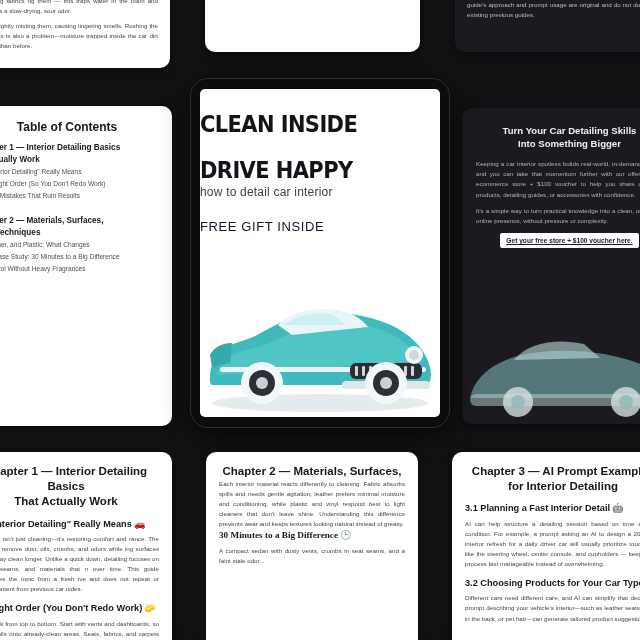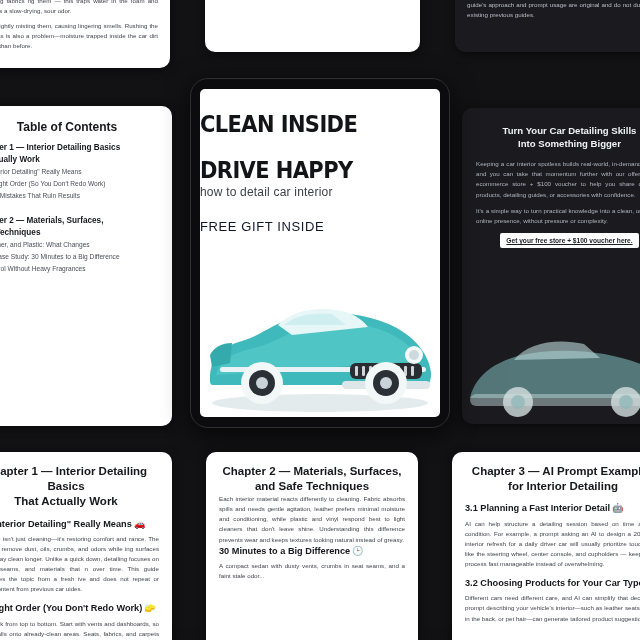--- a/index.html
+++ b/index.html
@@ -248,23 +248,22 @@
       <div class="h2">hat "Interior Detailing" Really Means 🚗</div>
       <div class="body">r detailing isn't just cleaning—it's restoring comfort and rance. The goal is to remove dust, oils, crumbs, and odors while ing surfaces so they stay clean longer. Unlike a quick down, detailing focuses on corners, seams, and materials that n over time. This guide approaches the topic from a fresh ive and does not repeat or recycle content from previous car uides.</div>
       <div class="h2">the Right Order (You Don't Redo Work) 🧽</div>
       <div class="body">lways work from top to bottom. Start with vents and dashboards, so nothing falls onto already-clean areas. Seats, fabrics, and carpets come next. This approach keeps dirt moving down, not back up. They blow wipes free...</div>
     </div>
   </div>
 
   <div class="card" style="left:206px; top:452px; width:212px; height:210px;">
     <div class="pad" style="padding:12px 13px;">
       <div class="h-title">Chapter 2 — Materials, Surfaces,</div>
-      <div class="h-title">and Safe Techniques</div>
       <div class="body">Each interior material reacts differently to cleaning. Fabric absorbs spills and needs gentle agitation, leather prefers minimal moisture and conditioning, while plastic and vinyl respond best to light cleaners that don't leave shine. Understanding this difference prevents wear and keeps textures looking natural instead of greasy.</div>
-      <div class="h2" style="margin-top:0;">30 Minutes to a Big Difference 🕒</div>
+      <div class="h2" style="margin-top:0;font-family:Liberation Serif, serif;">30 Minutes to a Big Difference 🕒</div>
       <div class="body">A compact sedan with dusty vents, crumbs in seat seams, and a faint stale odor...</div>
     </div>
   </div>
 
   <div class="card" style="left:452px; top:452px; width:222px; height:210px;">
     <div class="pad" style="padding:12px 13px;">
       <div class="h-title">Chapter 3 — AI Prompt Examples</div>
       <div class="h-title">for Interior Detailing</div>
       <div class="h2">3.1 Planning a Fast Interior Detail 🤖</div>
       <div class="body">AI can help structure a detailing session based on time and car condition. For example, a prompt asking an AI to design a 20-minute interior refresh for a daily driver car will usually prioritize touchpoints like the steering wheel, center console, and cupholders — keeping the process fast manageable instead of overwhelming.</div>

